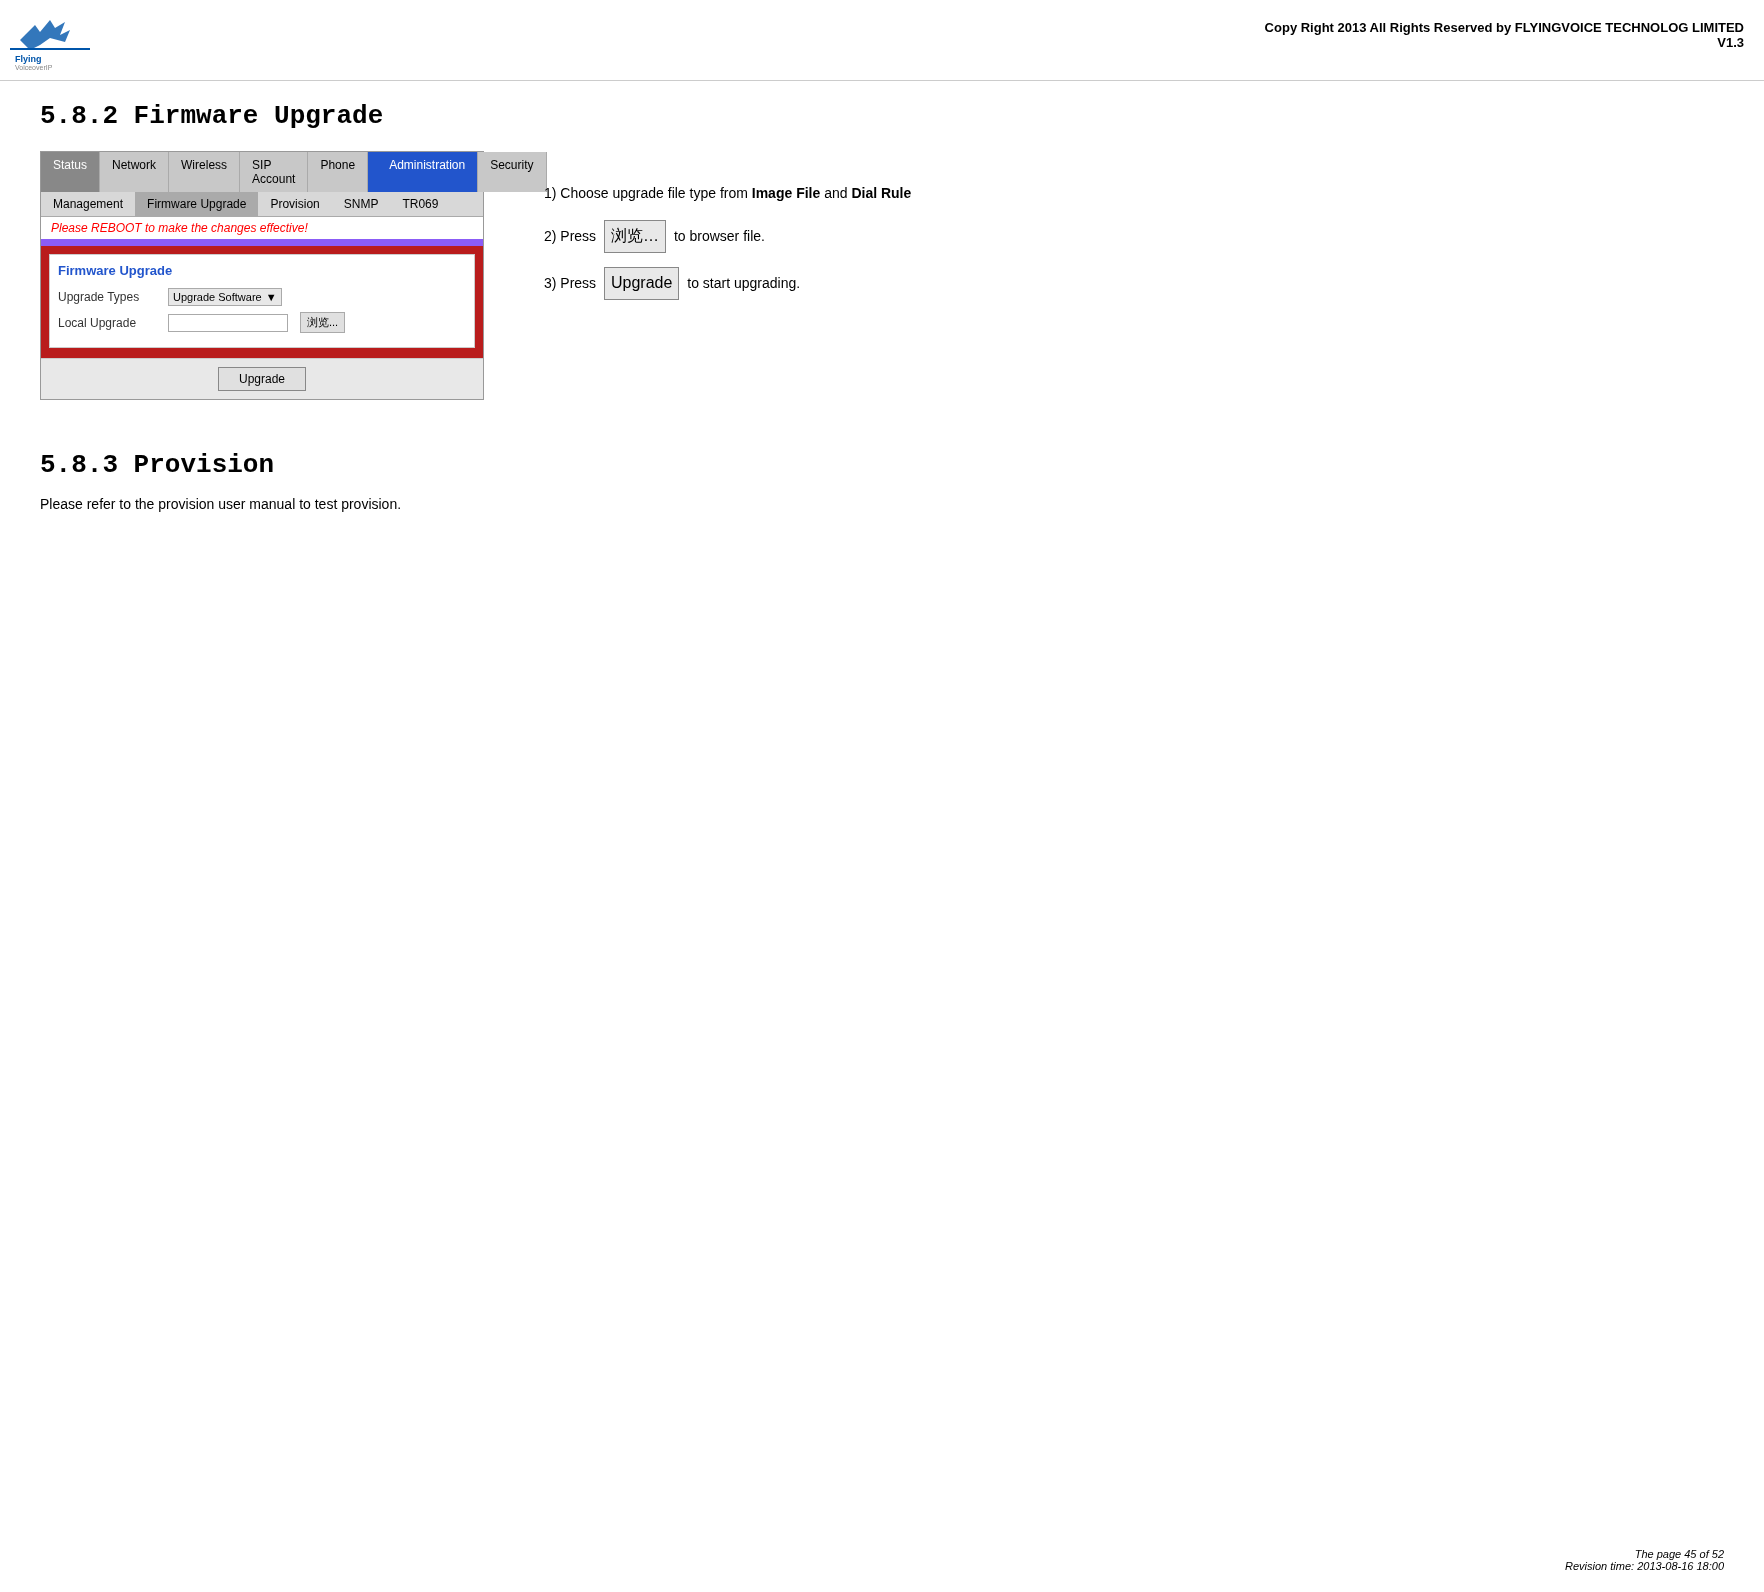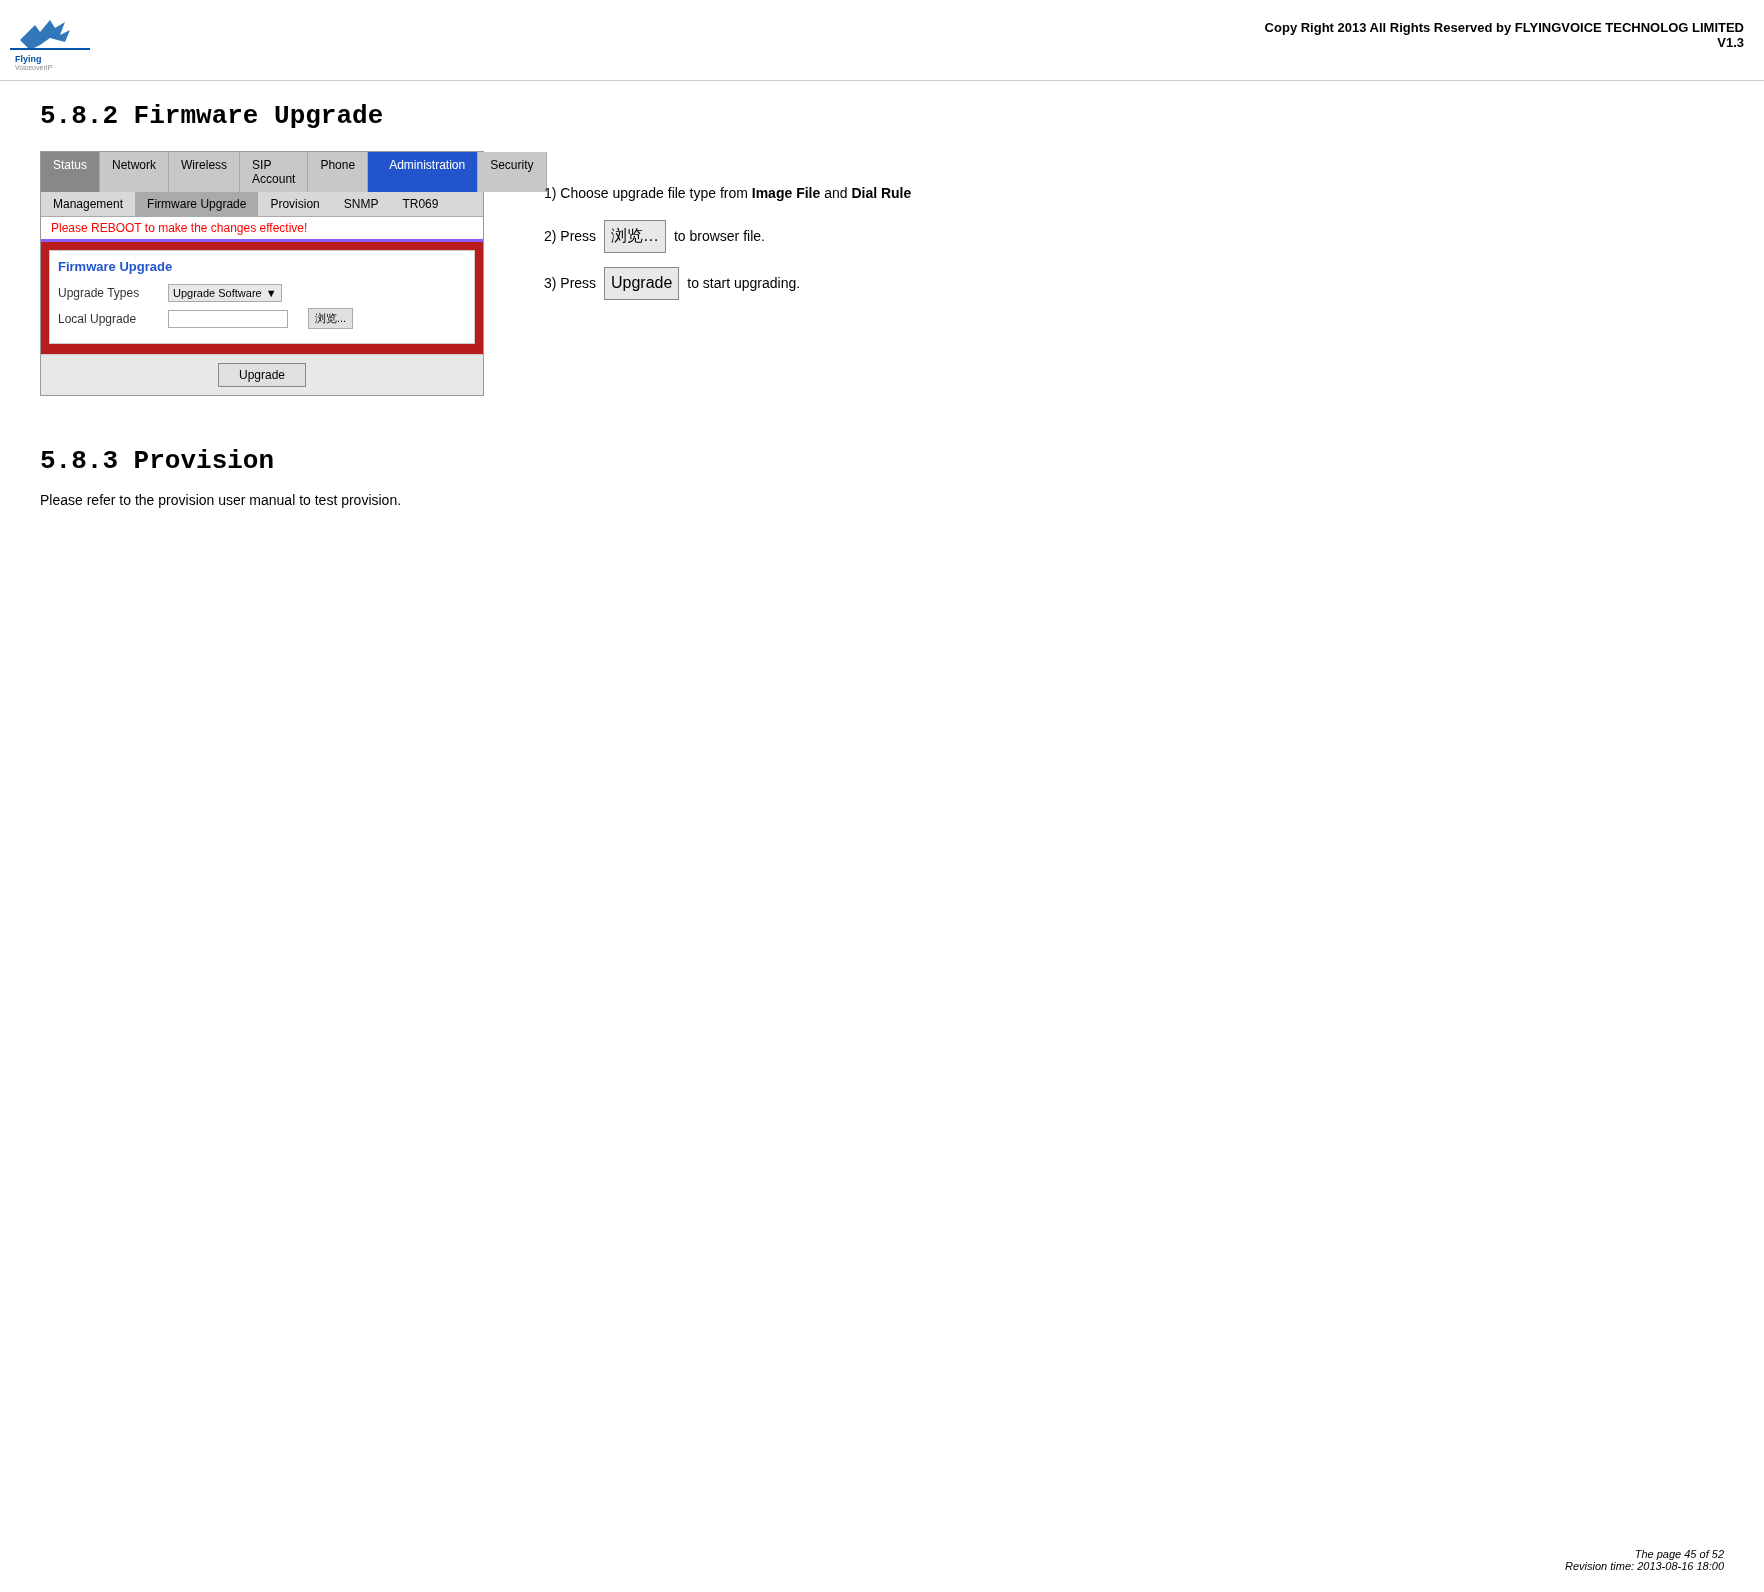--- a/index.html
+++ b/index.html
@@ -99,21 +99,22 @@
     .sub-nav-item.active {
       background: #aaa;
     }
 
     
     .warning-bar {
       padding: 4px 10px;
       background: #fff;
       color: red;
       font-size: 12px;
-      border-bottom: 3px solid #8b5cf6;
+      border-bottom: 7px solid #8b5cf6;
+      font-style: italic;
     }
 
     
     .mockup-section-header {
       background: #8899bb;
       color: #fff;
       padding: 5px 10px;
       font-size: 12px;
       font-weight: bold;
       margin: 0;
@@ -156,21 +157,21 @@
       border: 1px solid #aaa;
       width: 120px;
       height: 18px;
       font-size: 11px;
     }
     .browse-btn {
       background: #e0e0e0;
       border: 1px solid #aaa;
       font-size: 11px;
       padding: 2px 6px;
-      margin-left: 20px;
+      margin-left: 12px;
       cursor: pointer;
     }
 
     
     .upgrade-row {
       display: flex;
       justify-content: center;
       margin-top: 10px;
       padding: 8px;
       background: #e8e8e8;

